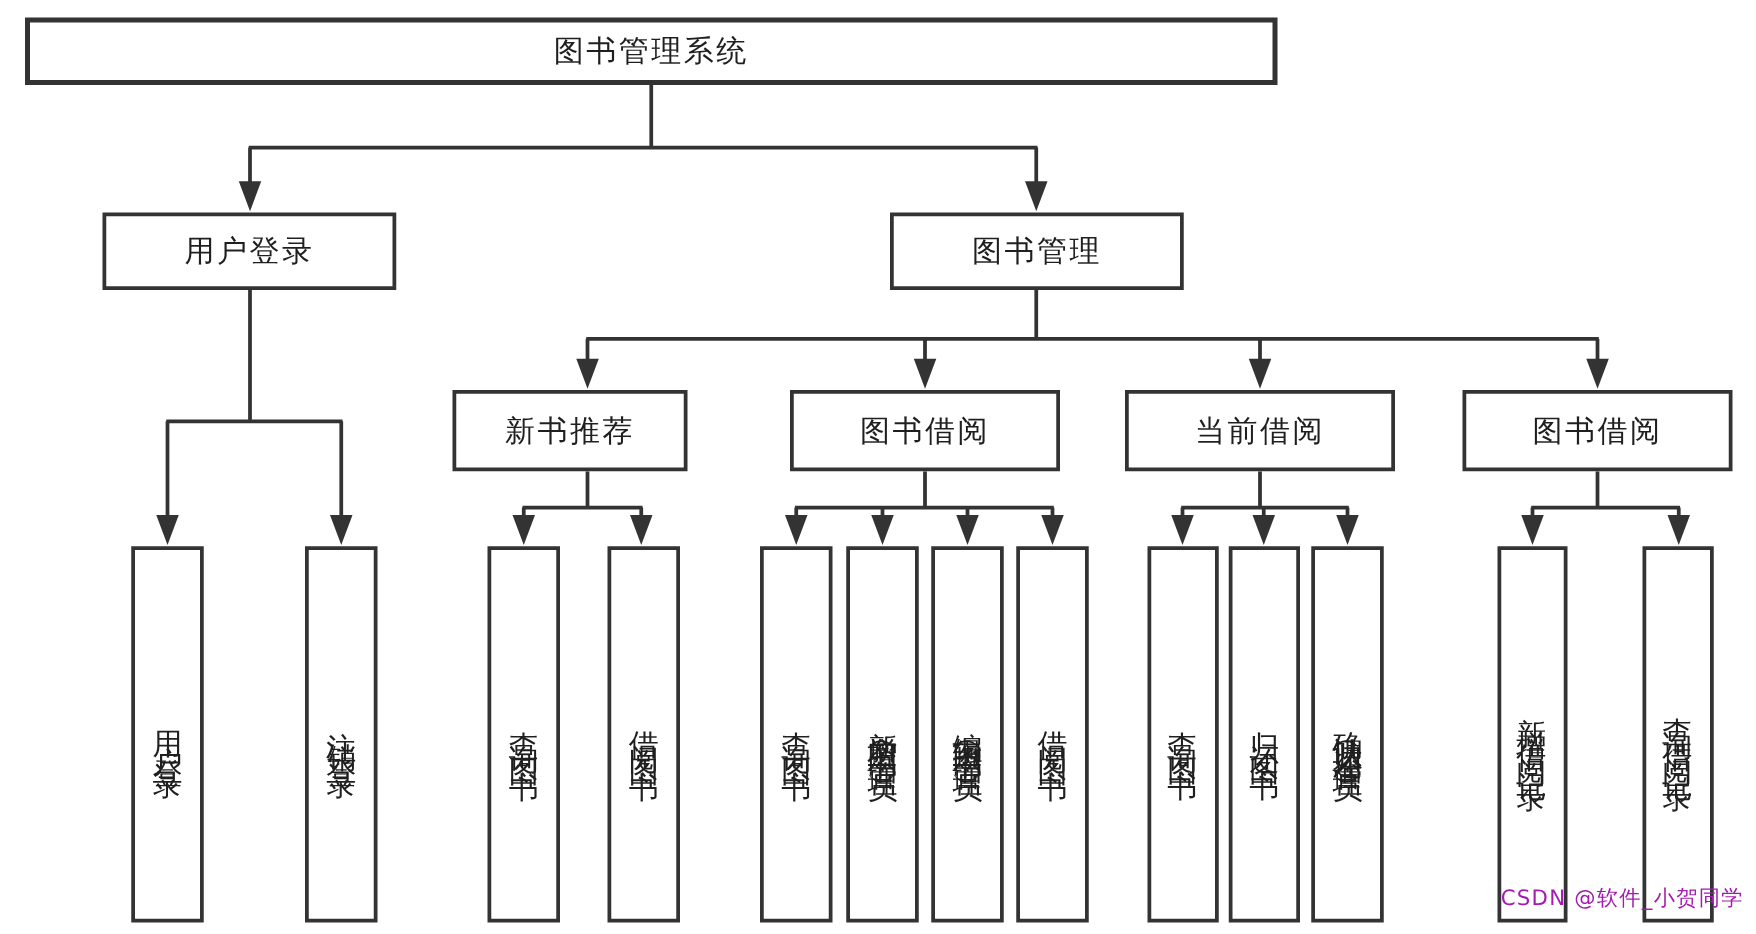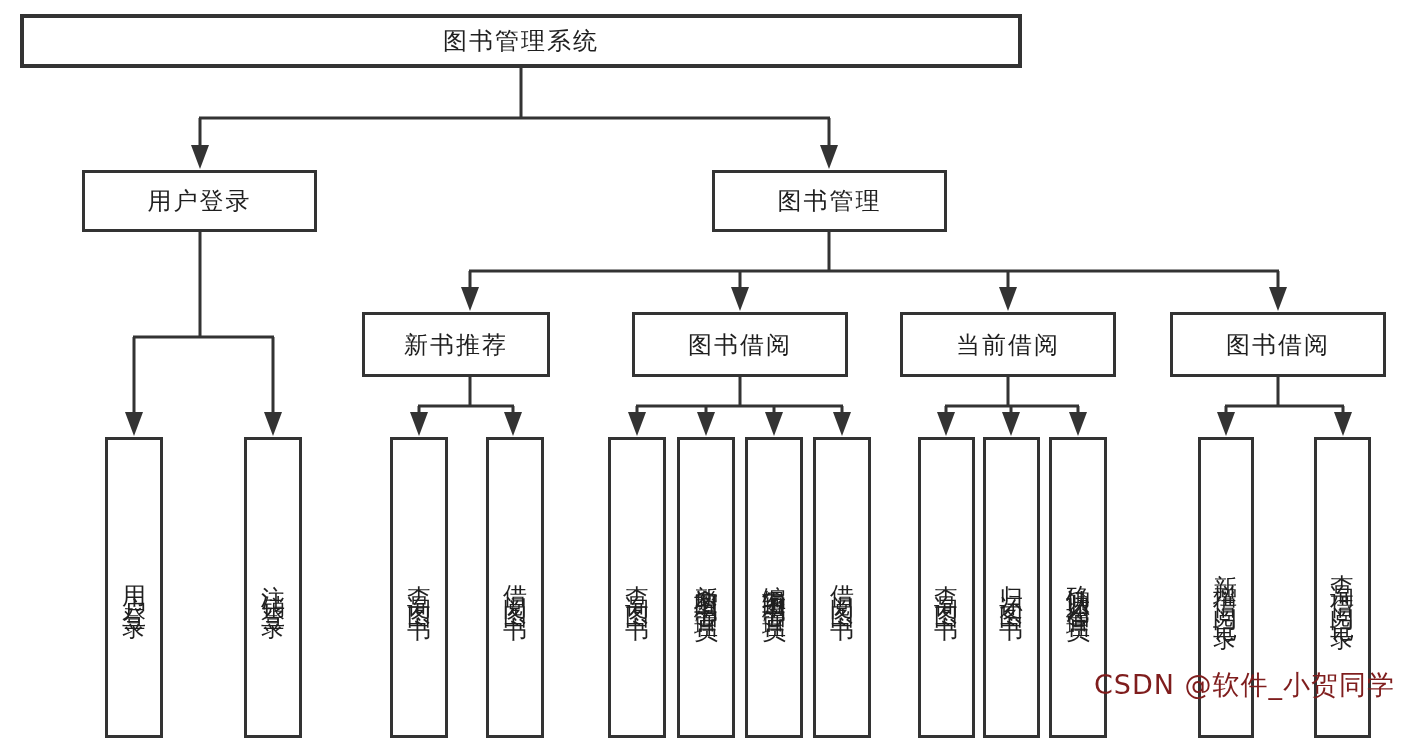--- a/index.html
+++ b/index.html
@@ -32,23 +32,23 @@
     text-orientation:mixed;
     text-align:center;
     font-size:24px;
     letter-spacing:0.45em;
     line-height:52px;
     overflow:hidden;
   }
   .vbox.long{letter-spacing:0.2em;}
   .watermark{
     position:absolute;
-    right:10px;top:667px;
-    font-size:27px;
-    color:#7f1d1d;
+    right:10px;top:707px;
+    font-size:17px;
+    color:#a21caf;
     letter-spacing:1px;
     white-space:nowrap;
   }
 </style>
 </head>
 <body>
 
 <div class="canvas">
 
   <svg class="connectors" viewBox="0 0 1405 747" xmlns="http://www.w3.org/2000/svg" aria-hidden="true">

